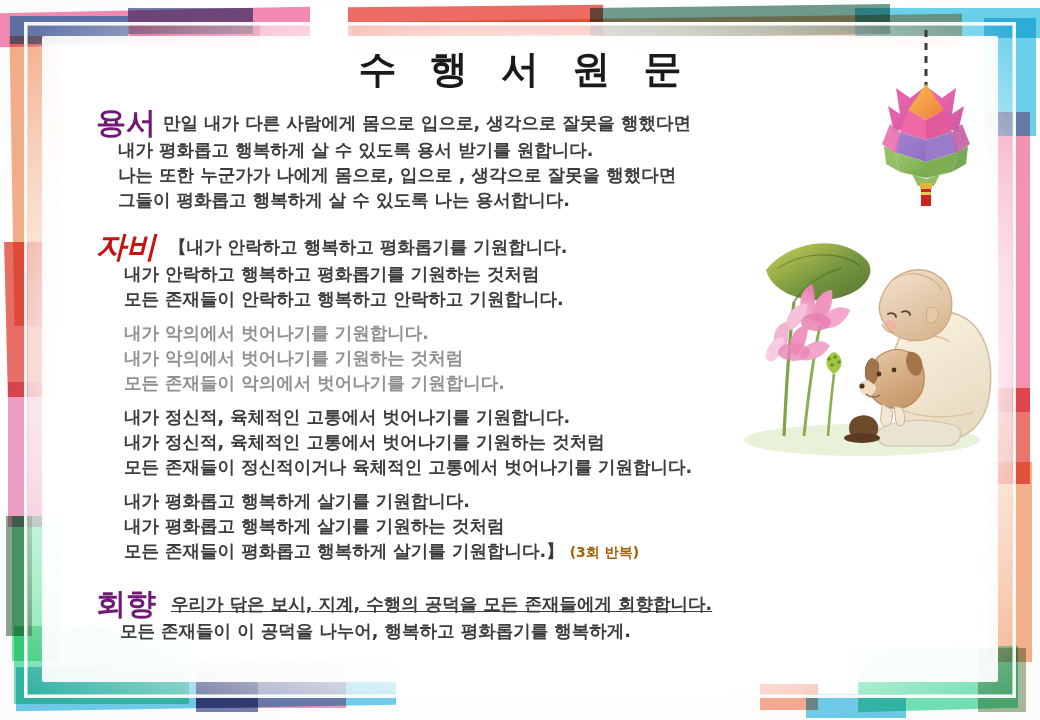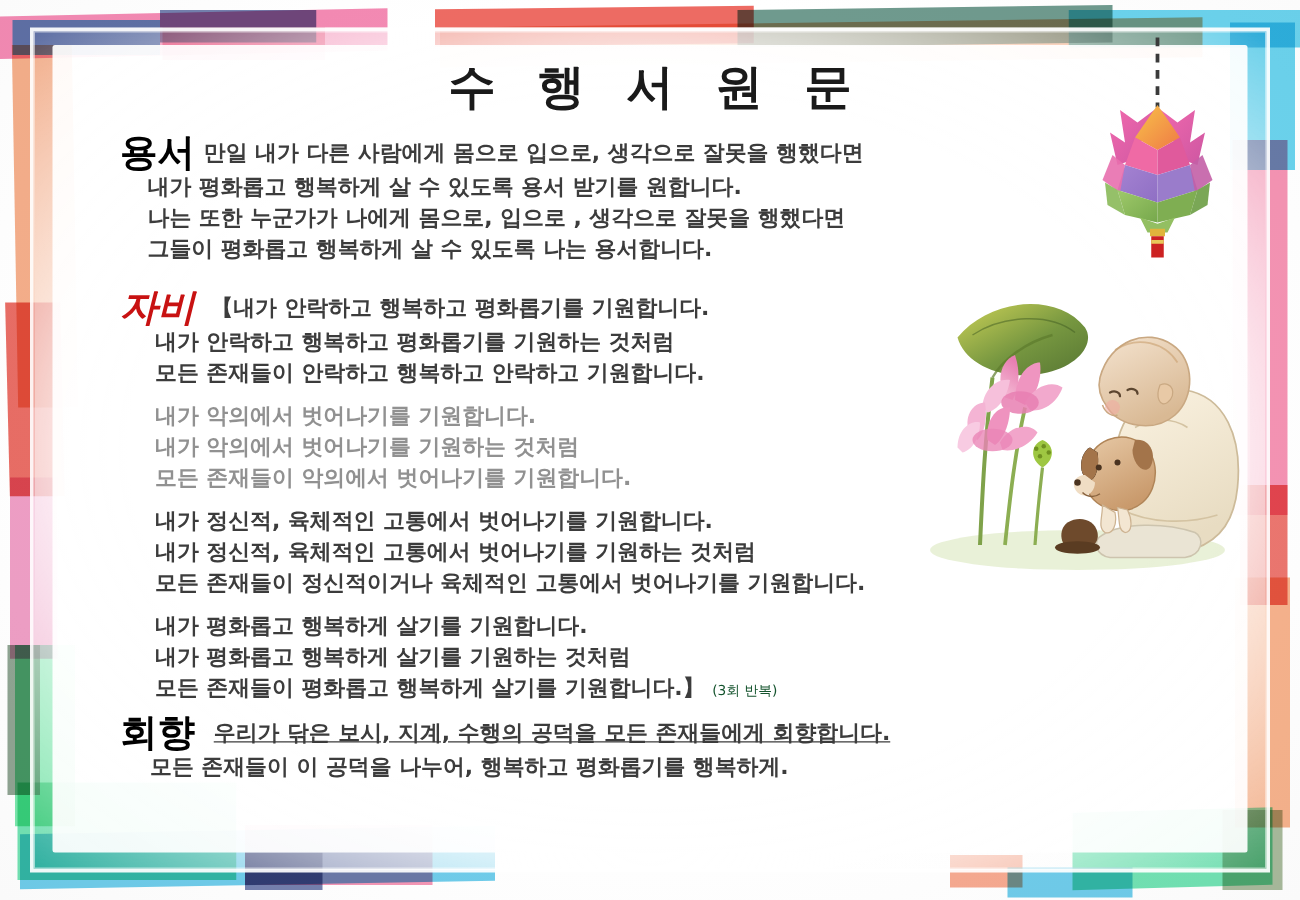--- a/index.html
+++ b/index.html
@@ -57,41 +57,41 @@
     font-size:38px;font-weight:bold;color:#1a1a1a;
     letter-spacing:10px;
     text-indent:10px;
   }
 
   .section{position:absolute;}
   .sec-head{
     font-size:30px;font-weight:bold;line-height:1;
     display:inline-block;vertical-align:baseline;
   }
-  .blue{color:#000000;}
+  .blue{color:#701a75;}
   .red{color:#c81212;font-style:italic;}
 
   .line{
     font-size:17.5px;font-weight:bold;line-height:25px;
     color:#3c3c3c;white-space:nowrap;
   }
   .line.soft{color:#919191;}
   .firstline{display:flex;align-items:flex-end;gap:7px;}
   .firstline .line{padding-bottom:2px;}
 
   .stanza{margin-top:9px;}
-  .note{color:#14532d;font-size:11px;font-weight:normal;}
+  .note{color:#a16207;font-size:14px;font-weight:bold;}
   .brk{font-weight:bold;}
 
   
   #sec-yongseo{left:96px;top:108px;}
   #sec-yongseo .body{margin-left:22px;}
   #sec-jabi{left:96px;top:232px;}
   #sec-jabi .body{margin-left:28px;}
-  #sec-hoehyang{left:96px;top:572px;}
+  #sec-hoehyang{left:96px;top:589px;}
   #sec-hoehyang .body{margin-left:24px;}
 
   
   #lantern{position:absolute;left:866px;top:28px;width:120px;height:180px;z-index:35;}
   
   #monk{position:absolute;left:742px;top:222px;width:258px;height:256px;z-index:30;}
 </style>
 </head>
 <body>
 

